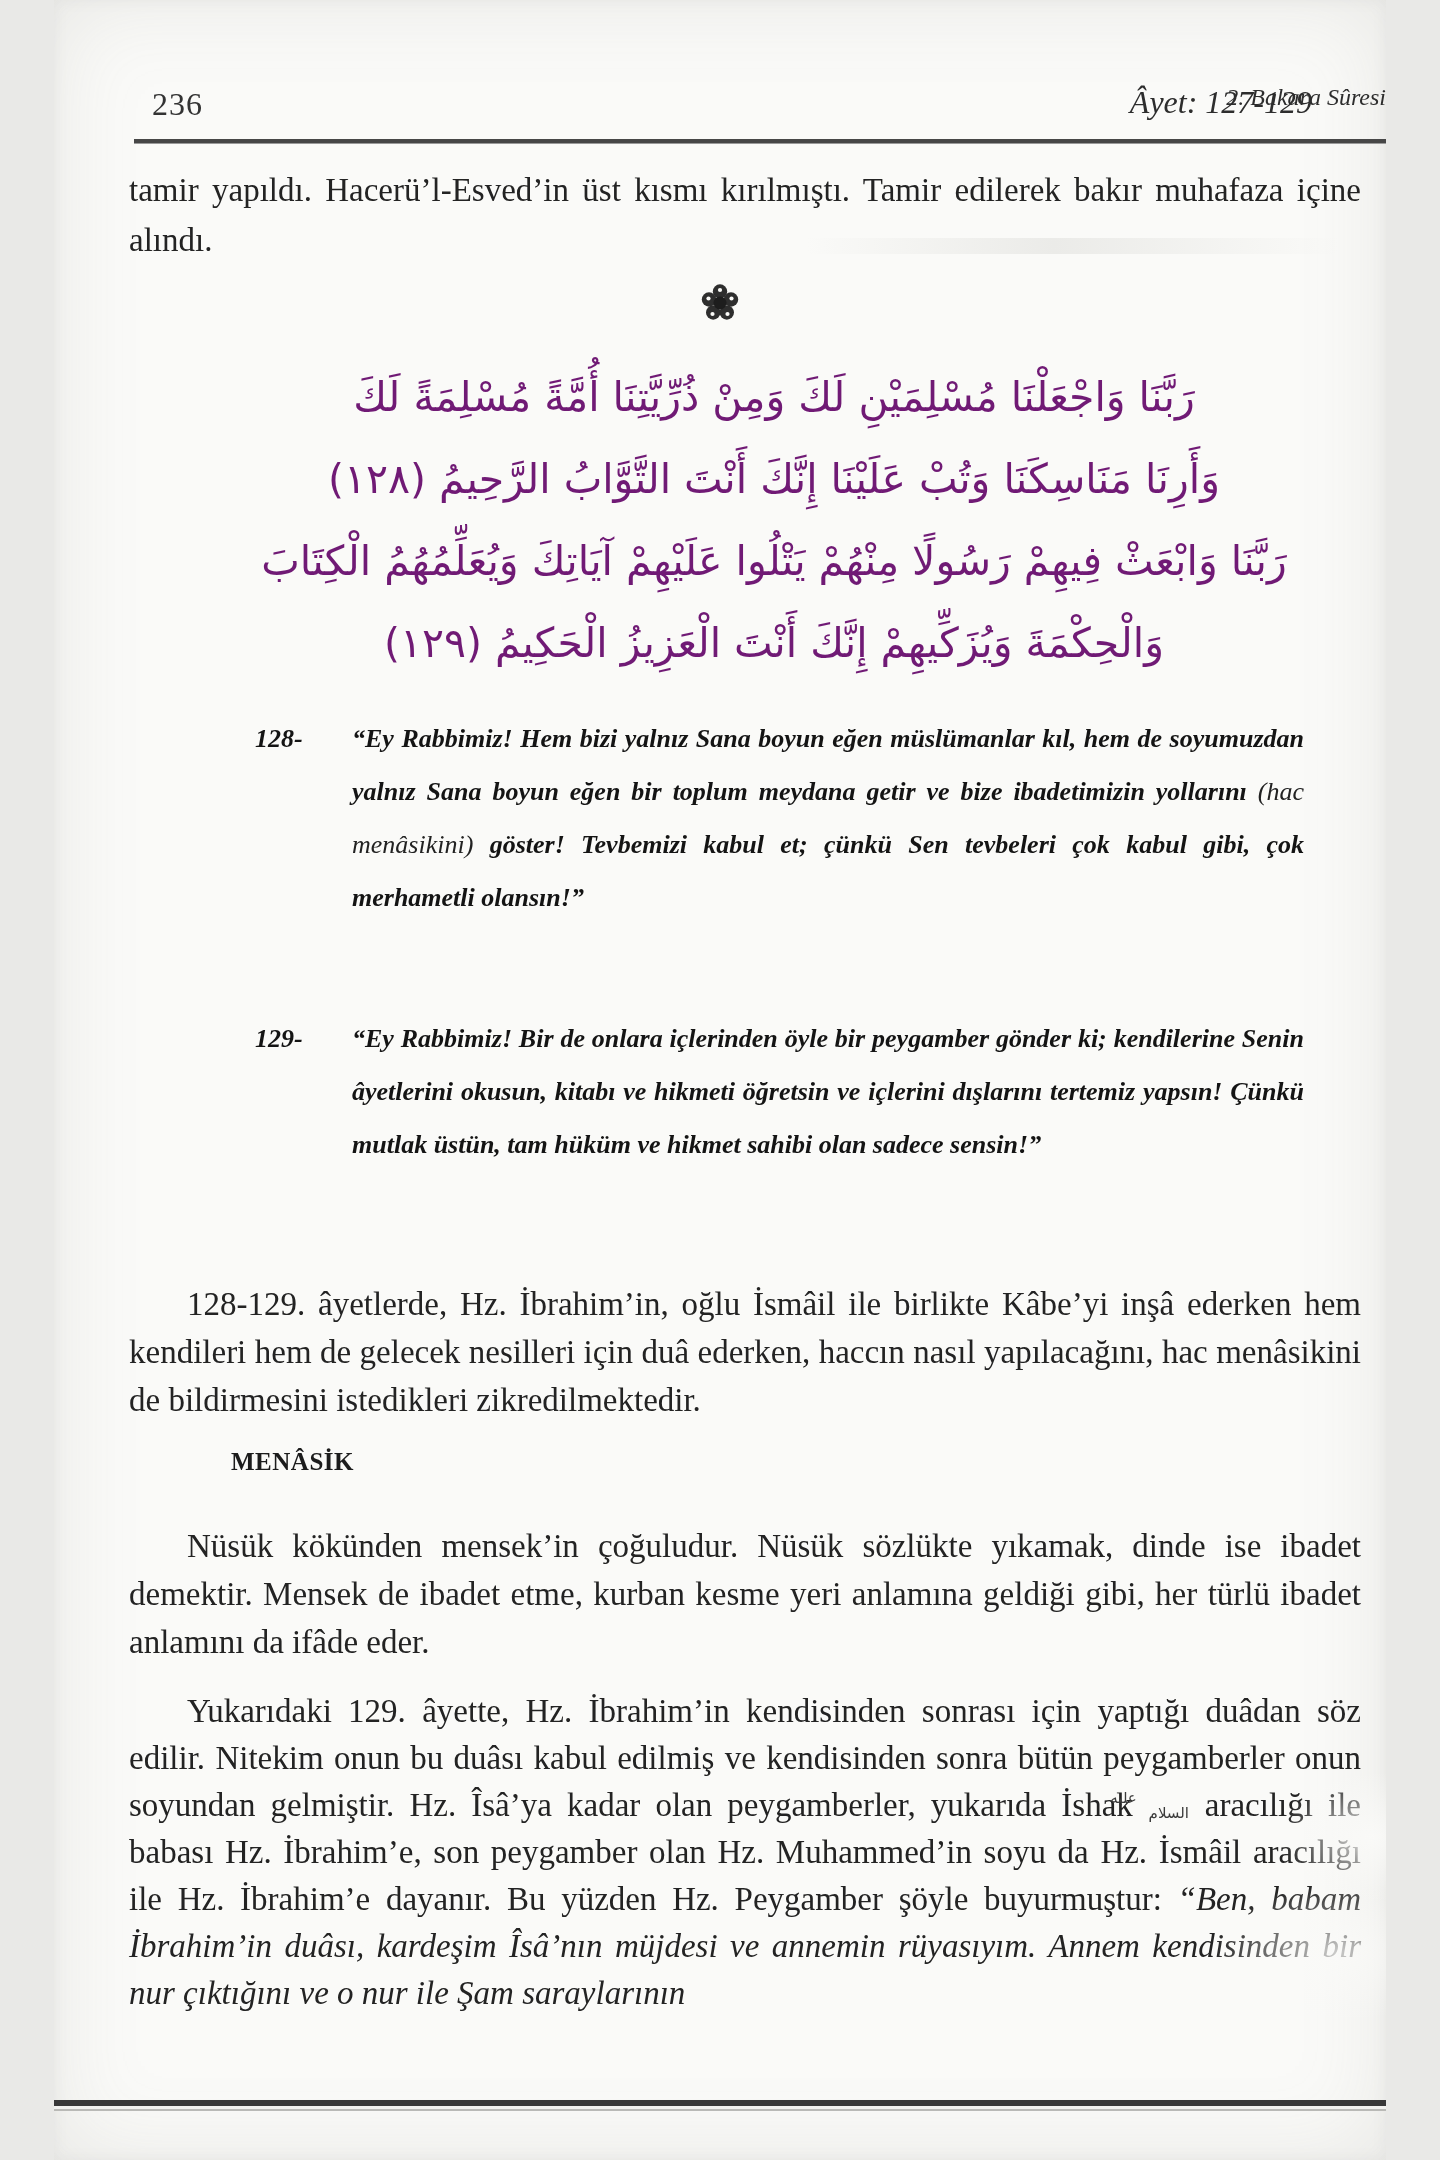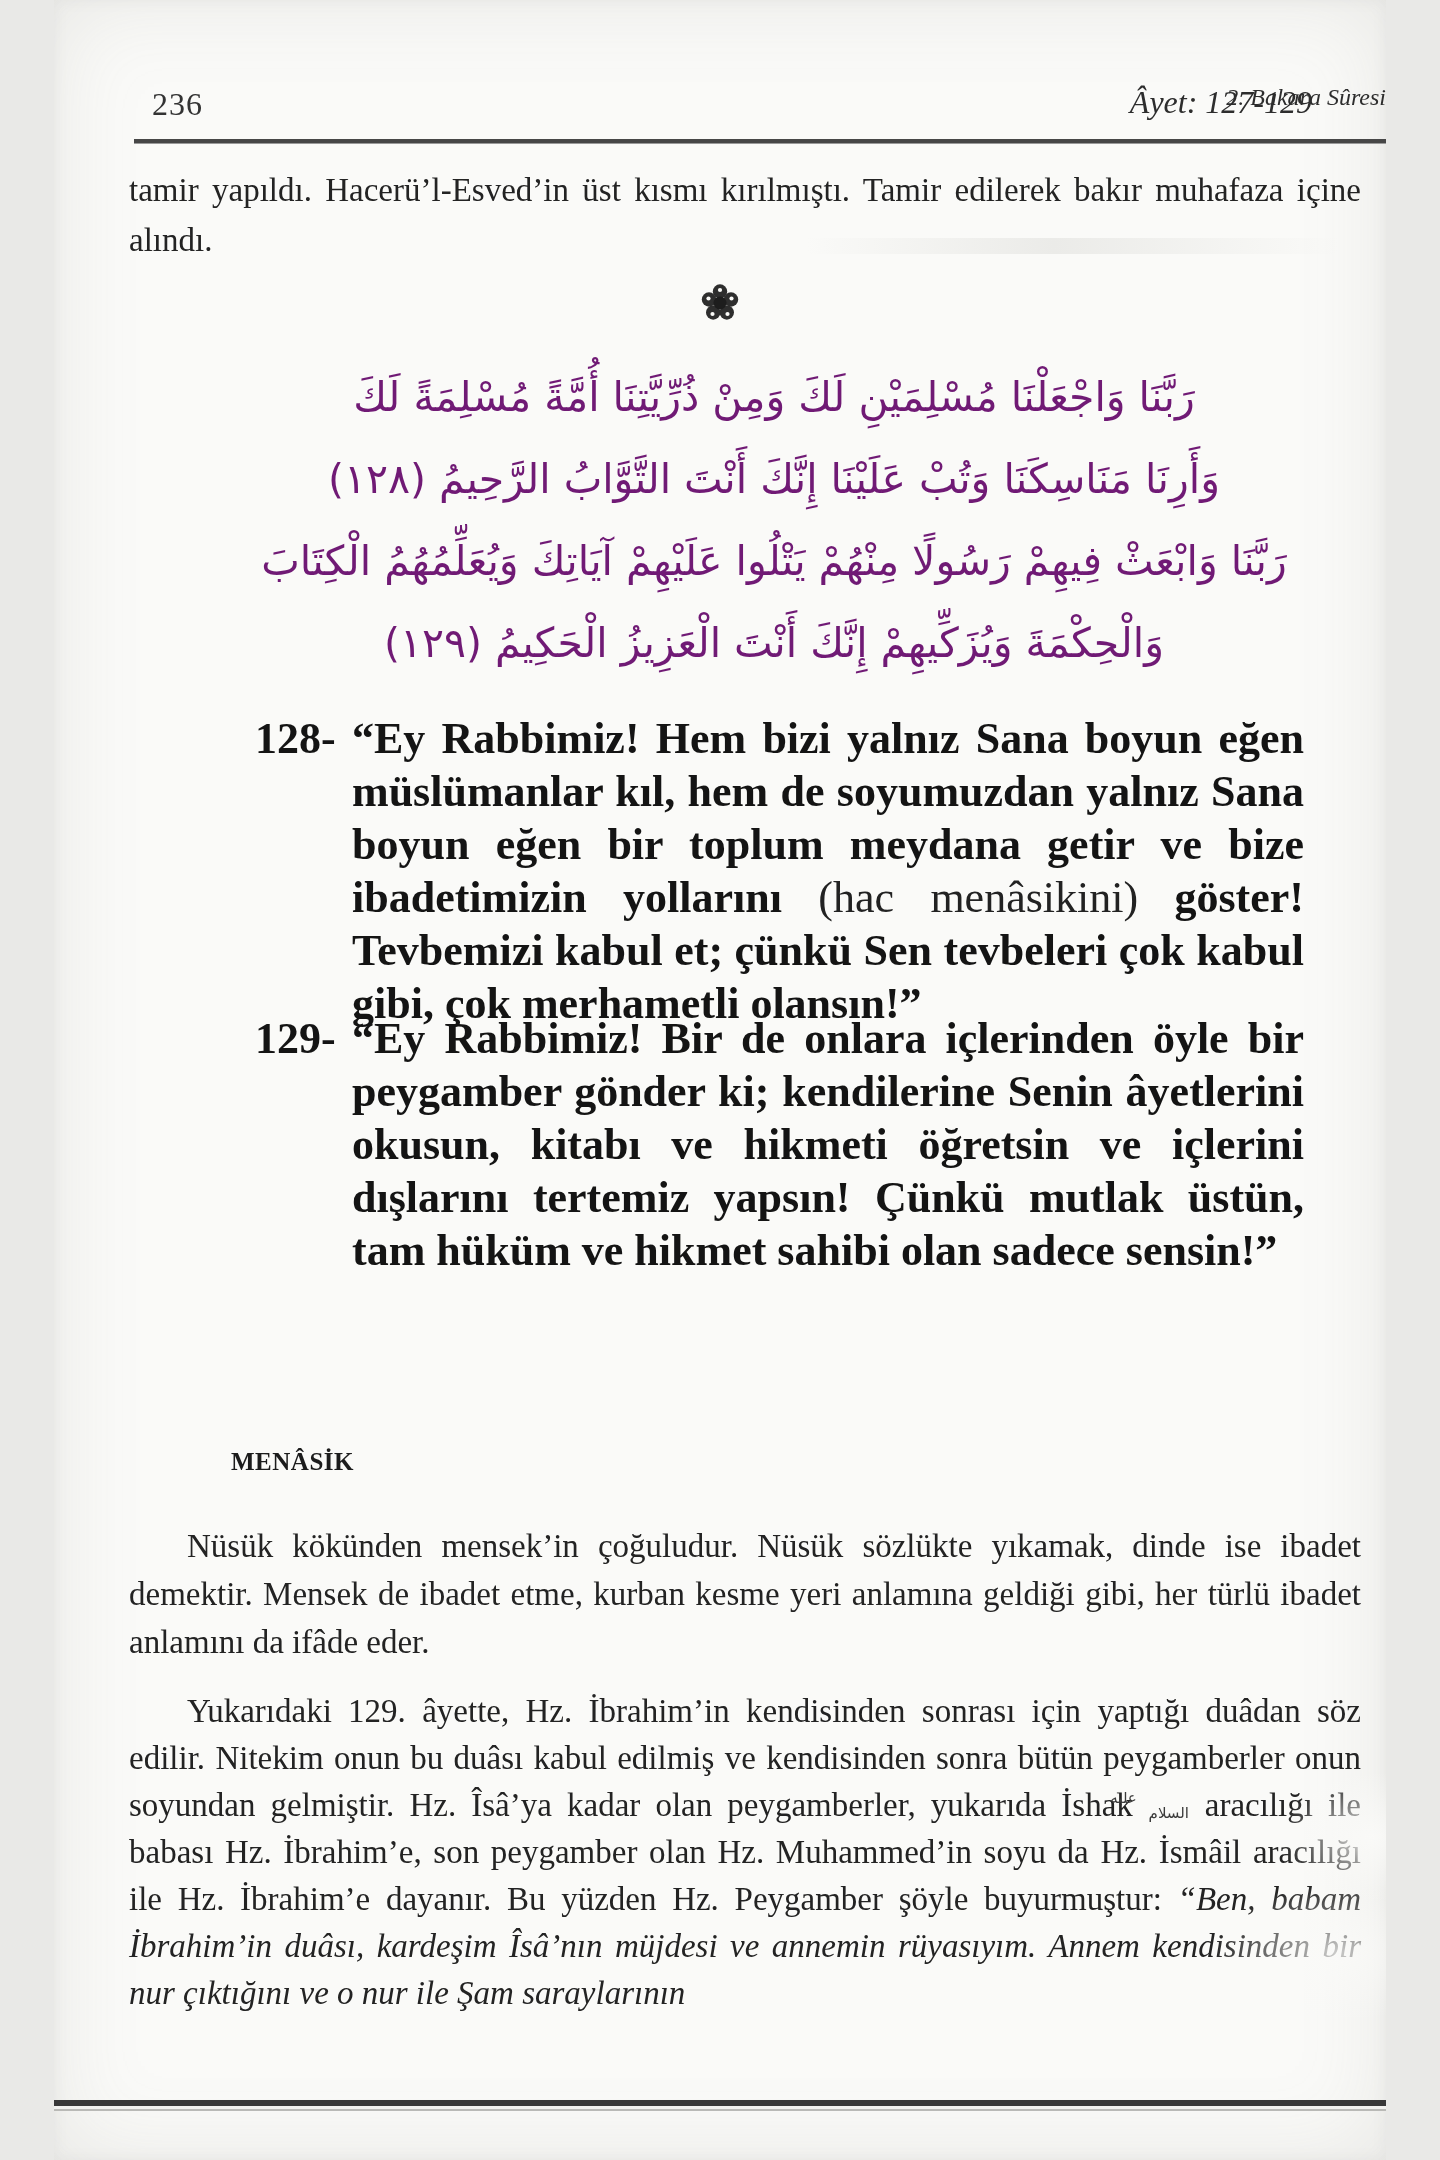--- a/index.html
+++ b/index.html
@@ -53,22 +53,22 @@
   
   .arabic{
     position:absolute;left:150px;top:356px;width:1140px;
     direction:rtl;text-align:center;
     font-family:"DejaVu Sans", sans-serif;
     font-size:41px;line-height:82px;color:#701a75;
   }
   
   .trans{
     position:absolute;left:298px;width:952px;
-    font-size:44px;line-height:53px;font-weight:bold;
-    text-align:justify;color:#141414;
+    font-size:26px;line-height:53px;font-weight:bold;
+    text-align:justify;color:#141414;font-style:italic;
   }
   .t128{top:712px;}
   .t129{top:1012px;}
   .vlabel{position:absolute;left:-97px;top:0;font-weight:bold;}
   .paren-normal{font-weight:normal;color:#222;}
   .hadith-italic{font-style:italic;}
   .as-callig{
     font-family:"DejaVu Sans", sans-serif;
     font-size:15px;color:#3a3a3a;
     display:inline-block;margin:0 10px;vertical-align:middle;
@@ -135,20 +135,21 @@
   </div>
 
   <div class="trans t128">
     <span class="vlabel">128-</span><span>“Ey Rabbimiz! Hem bizi yalnız Sana boyun eğen müslümanlar kıl, hem de soyumuzdan yalnız Sana boyun eğen bir toplum meydana getir ve bize ibadetimizin yollarını </span><span class="paren-normal">(hac menâsikini)</span><span> göster! Tevbemizi kabul et; çünkü Sen tevbeleri çok kabul gibi, çok merhametli olansın!”</span>
   </div>
 
   <div class="trans t129">
     <span class="vlabel">129-</span><span>“Ey Rabbimiz! Bir de onlara içlerinden öyle bir peygamber gönder ki; kendilerine Senin âyetlerini okusun, kitabı ve hikmeti öğretsin ve içlerini dışlarını tertemiz yapsın! Çünkü mutlak üstün, tam hüküm ve hikmet sahibi olan sadece sensin!”</span>
   </div>
 
+  <p class="para c1">128-129. âyetlerde, Hz. İbrahim’in, oğlu İsmâil ile birlikte Kâbe’yi inşâ ederken hem kendileri hem de gelecek nesilleri için duâ ederken, haccın nasıl yapılacağını, hac menâsikini de bildirmesini istedikleri zikredilmektedir.</p>
 
   <h3 class="section-heading">MENÂSİK</h3>
 
   <p class="para c2">Nüsük kökünden mensek’in çoğuludur. Nüsük sözlükte yıkamak, dinde ise ibadet demektir. Mensek de ibadet etme, kurban kesme yeri anlamına geldiği gibi, her türlü ibadet anlamını da ifâde eder.</p>
 
   <p class="para c3"><span>Yukarıdaki 129. âyette, Hz. İbrahim’in kendisinden sonrası için yaptığı duâdan söz edilir. Nitekim onun bu duâsı kabul edilmiş ve kendisinden sonra bütün peygamberler onun soyundan gelmiştir. Hz. Îsâ’ya kadar olan peygamberler, yukarıda İshak</span><span class="as-callig">عليه السلام</span><span>aracılığı ile babası Hz. İbrahim’e, son peygamber olan Hz. Muhammed’in soyu da Hz. İsmâil aracılığı ile Hz. İbrahim’e dayanır. Bu yüzden Hz. Peygamber şöyle buyurmuştur: </span><span class="hadith-italic">“Ben, babam İbrahim’in duâsı, kardeşim Îsâ’nın müjdesi ve annemin rüyasıyım. Annem kendisinden bir nur çıktığını ve o nur ile Şam saraylarının</span></p>
 
   <div class="fade-artifact"></div>
 
   <div class="bottom-rule">

